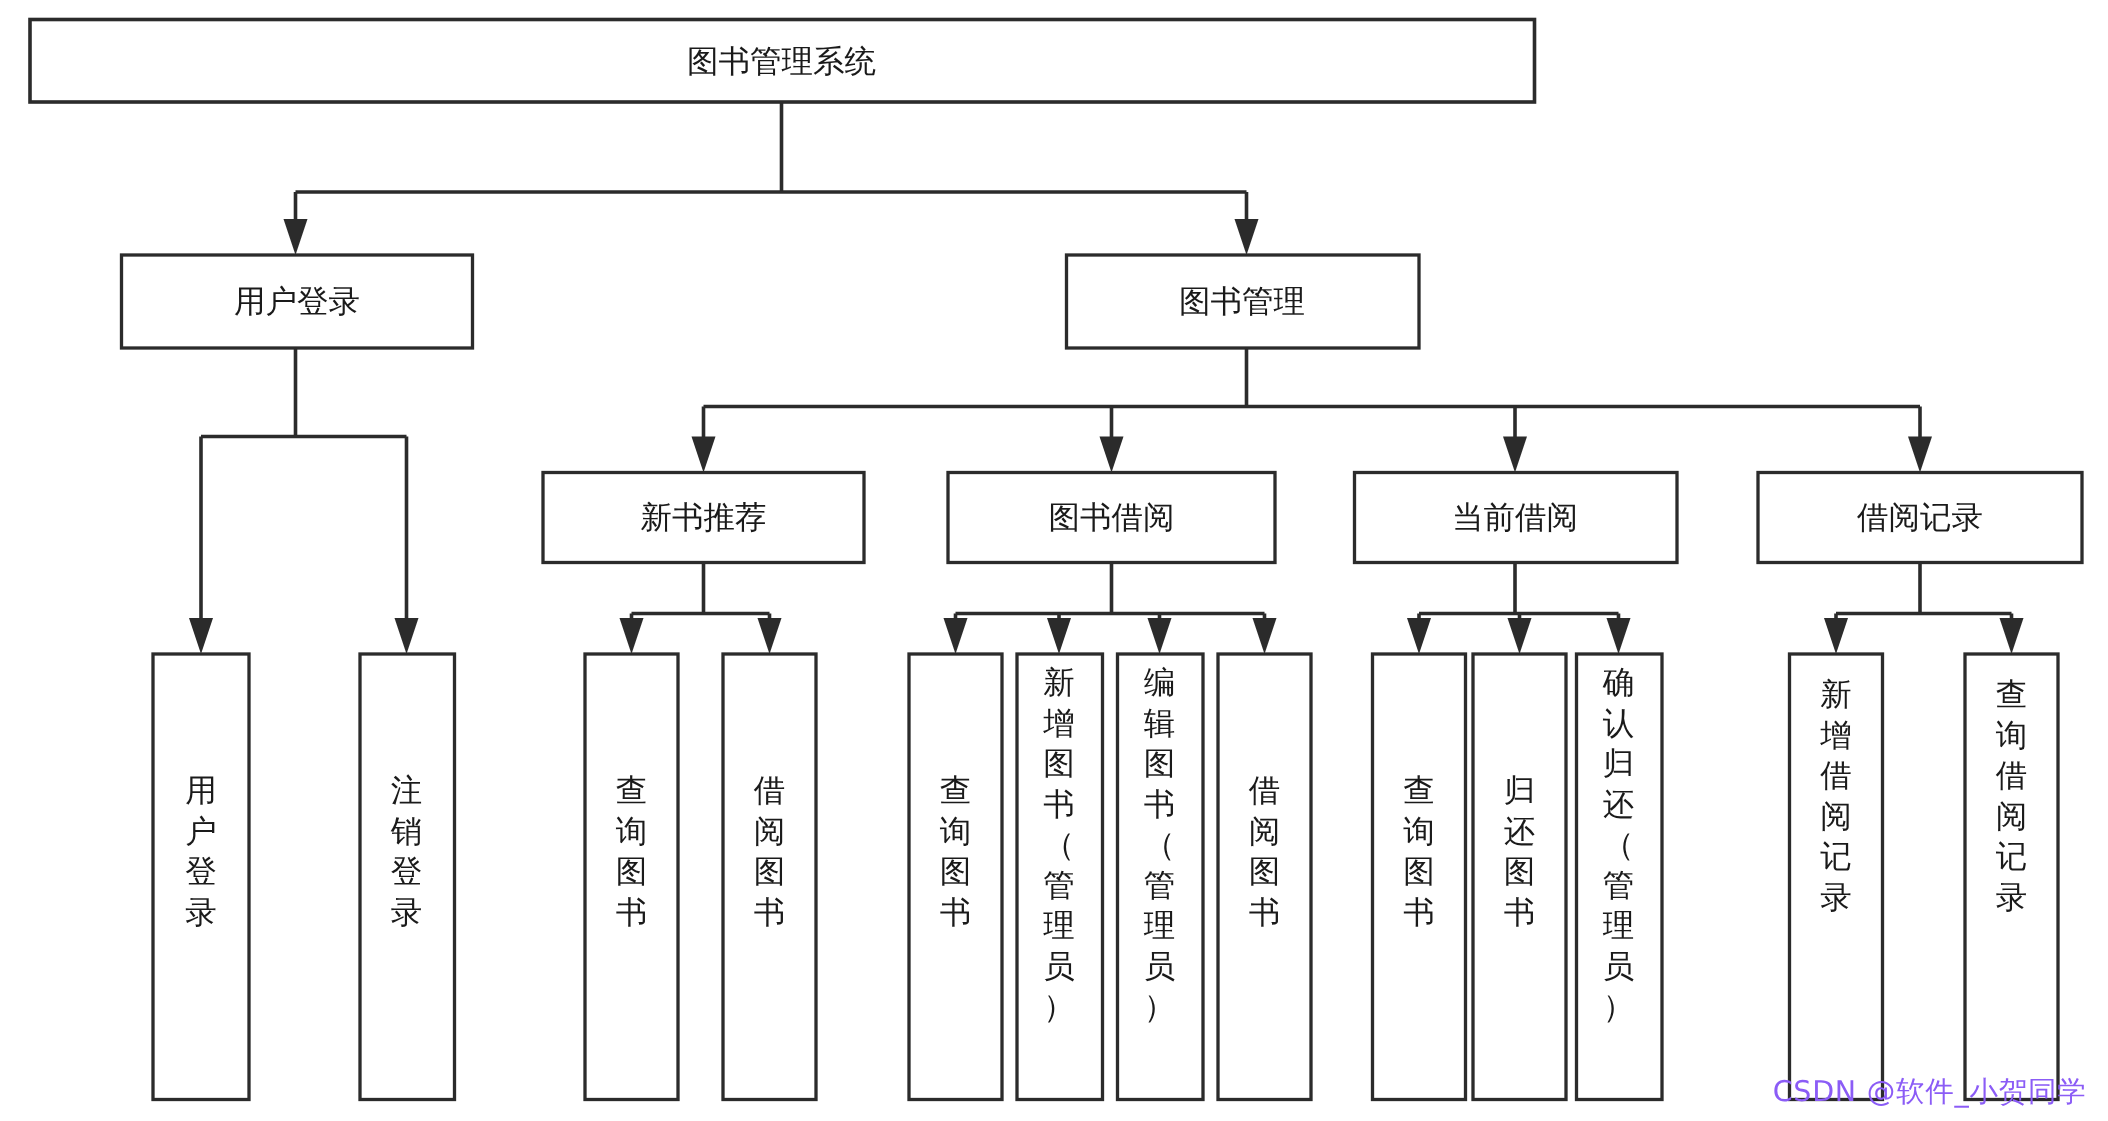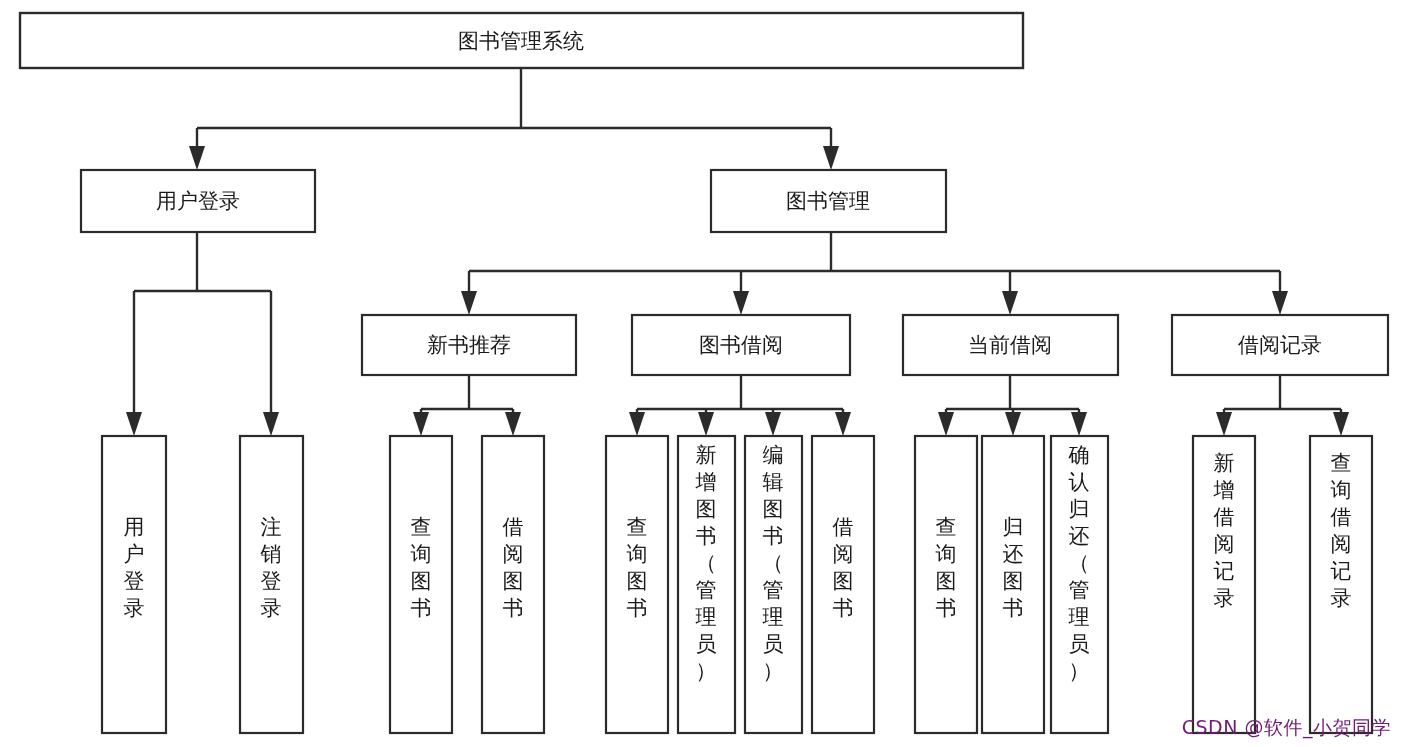--- a/index.html
+++ b/index.html
@@ -60,21 +60,21 @@
   }
   .node-label-v tspan {
     text-anchor: middle;
   }
   .watermark {
     position: absolute;
     right: 14px;
     bottom: 6px;
     font-family: "DejaVu Sans", "Liberation Sans", sans-serif;
     font-size: 19px;
-    color: #701a75;
+    color: #8b5cf6;
     letter-spacing: 0.5px;
     white-space: nowrap;
     pointer-events: none;
   }
 </style>
 </head>
 <body>
 
 <div id="diagram-root">
 

